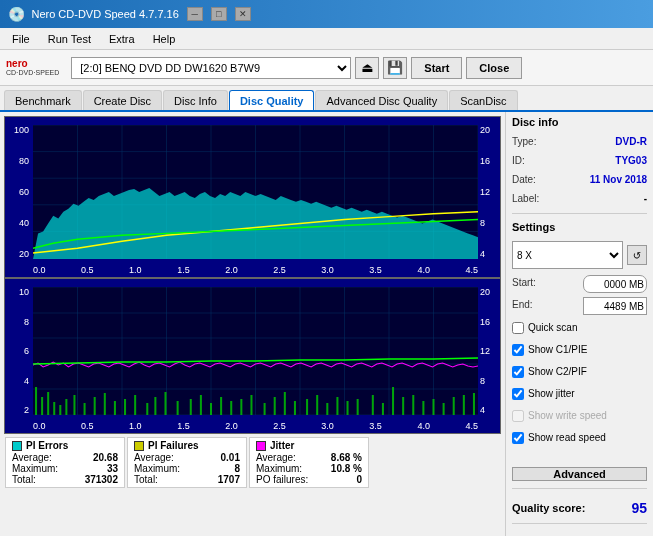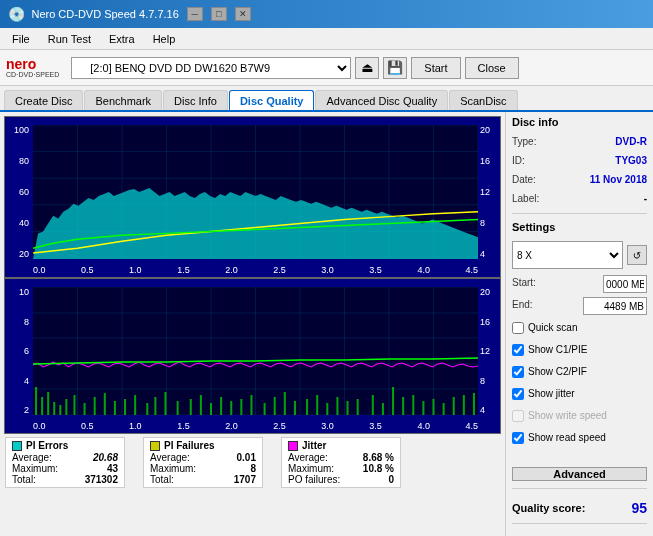--- a/index.html
+++ b/index.html
@@ -55,48 +55,48 @@
       display: flex;
       align-items: center;
       padding: 0 6px;
       gap: 4px;
     }
     #nero-logo {
       display: flex; flex-direction: column; align-items: flex-start;
       margin-right: 8px;
     }
     #nero-logo .logo-nero {
-      color: #cc0000; font-size: 14px; font-weight: bold; line-height: 1;
+      color: #cc0000; font-size: 10px; font-weight: bold; line-height: 1;
     }
     #nero-logo .logo-sub {
       color: #333; font-size: 7px; line-height: 1;
     }
     .drive-selector {
       background: white;
       border: 1px solid #999;
-      padding: 2px 14px;
+      padding: 2px 4px;
       font-size: 11px;
       height: 22px;
       flex: 1; max-width: 280px;
     }
     .toolbar-icon-btn {
       width: 24px; height: 22px;
       background: #e8e8e8;
       border: 1px solid #999;
       display: flex; align-items: center; justify-content: center;
       cursor: pointer; font-size: 13px;
     }
     .toolbar-btn {
       height: 22px;
       background: #e8e8e8;
       border: 1px solid #999;
       padding: 0 12px;
       cursor: pointer;
       font-size: 11px;
-      font-weight: normal;
+      font-weight: bold;
     }
 
     
     #tabs {
       background: #f0f0f0;
       border-bottom: 2px solid #0066cc;
       height: 26px;
       display: flex;
       align-items: flex-end;
       padding: 0 4px;
@@ -195,21 +195,21 @@
 
     
     .chart-svg {
       position: absolute;
       top: 0; left: 0; width: 100%; height: 100%;
     }
 
     
     #legend {
       display: flex;
-      gap: 16px;
+      gap: 0;
       padding: 2px 0;
       font-size: 10px;
       background: #f0f0f0;
     }
     .legend-section {
       display: flex;
       flex-direction: column;
       padding: 2px 6px;
       border: 1px solid #ccc;
       background: white;
@@ -344,22 +344,22 @@
   <select class="drive-selector">
     <option>[2:0]  BENQ DVD DD DW1620 B7W9</option>
   </select>
   <div class="toolbar-icon-btn">⏏</div>
   <div class="toolbar-icon-btn">💾</div>
   <button class="toolbar-btn">Start</button>
   <button class="toolbar-btn">Close</button>
 </div>
 
 <div id="tabs">
+  <div class="tab">Benchmark</div>
   <div class="tab">Create Disc</div>
-  <div class="tab">Benchmark</div>
   <div class="tab">Disc Info</div>
   <div class="tab active">Disc Quality</div>
   <div class="tab">Advanced Disc Quality</div>
   <div class="tab">ScanDisc</div>
 </div>
 
 <div id="main">
 
   <div id="charts-area">
 
@@ -536,25 +536,25 @@
 
     <div id="legend">
 
       <div class="legend-section">
         <div class="legend-title">
           <div class="legend-color-box" style="background:#00cccc;"></div>
           <span>PI Errors</span>
         </div>
         <div class="legend-row">
           <span>Average:</span>
-          <span style="font-weight:bold;font-style:italic;">20.68</span>
+          <span style="font-weight:bold;">20.68</span>
         </div>
         <div class="legend-row">
           <span>Maximum:</span>
-          <span style="font-weight:bold;">43</span>
+          <span style="font-weight:bold;">33</span>
         </div>
         <div class="legend-row">
           <span>Total:</span>
           <span style="font-weight:bold;">371302</span>
         </div>
       </div>
 
       <div class="legend-section">
         <div class="legend-title">
           <div class="legend-color-box" style="background:#cccc00;"></div>
@@ -626,21 +626,21 @@
         <option>8 X</option>
         <option>4 X</option>
         <option>2 X</option>
         <option>Max</option>
       </select>
       <div class="settings-icon-btn">↺</div>
     </div>
 
     <div class="info-row">
       <span class="info-label">Start:</span>
-      <input type="text" class="mb-input" style="width: 44px;" value="0000 MB">
+      <input type="text" class="mb-input" style="width: 64px; border-radius: 7px;" value="0000 MB">
     </div>
     <div class="info-row">
       <span class="info-label">End:</span>
       <input type="text" class="mb-input" style="width: 64px;" value="4489 MB">
     </div>
 
     <div class="checkbox-row">
       <input type="checkbox" style="">
       <span>Quick scan</span>
     </div>

